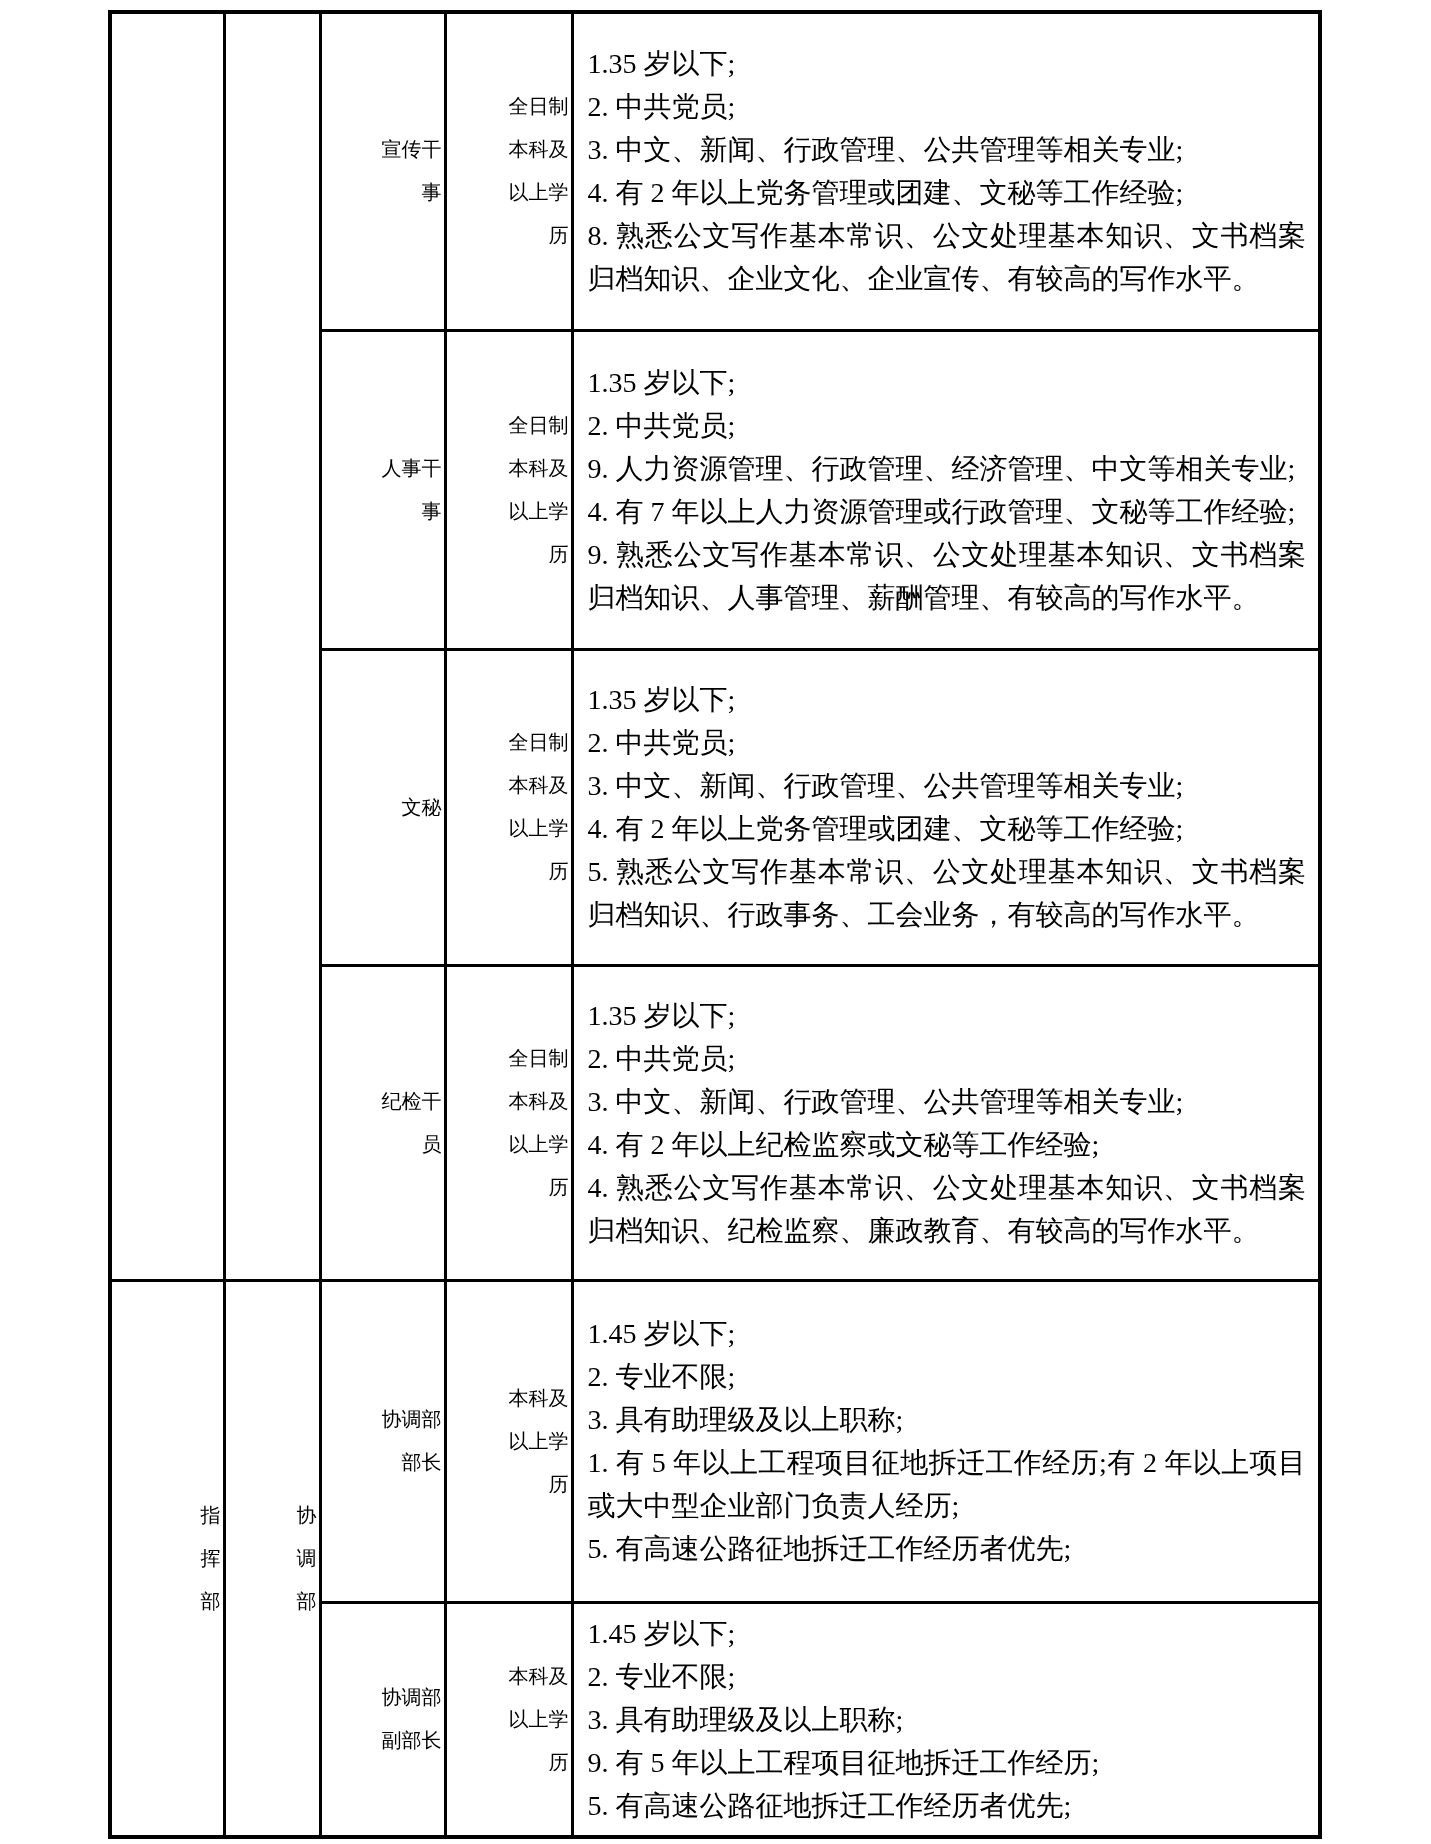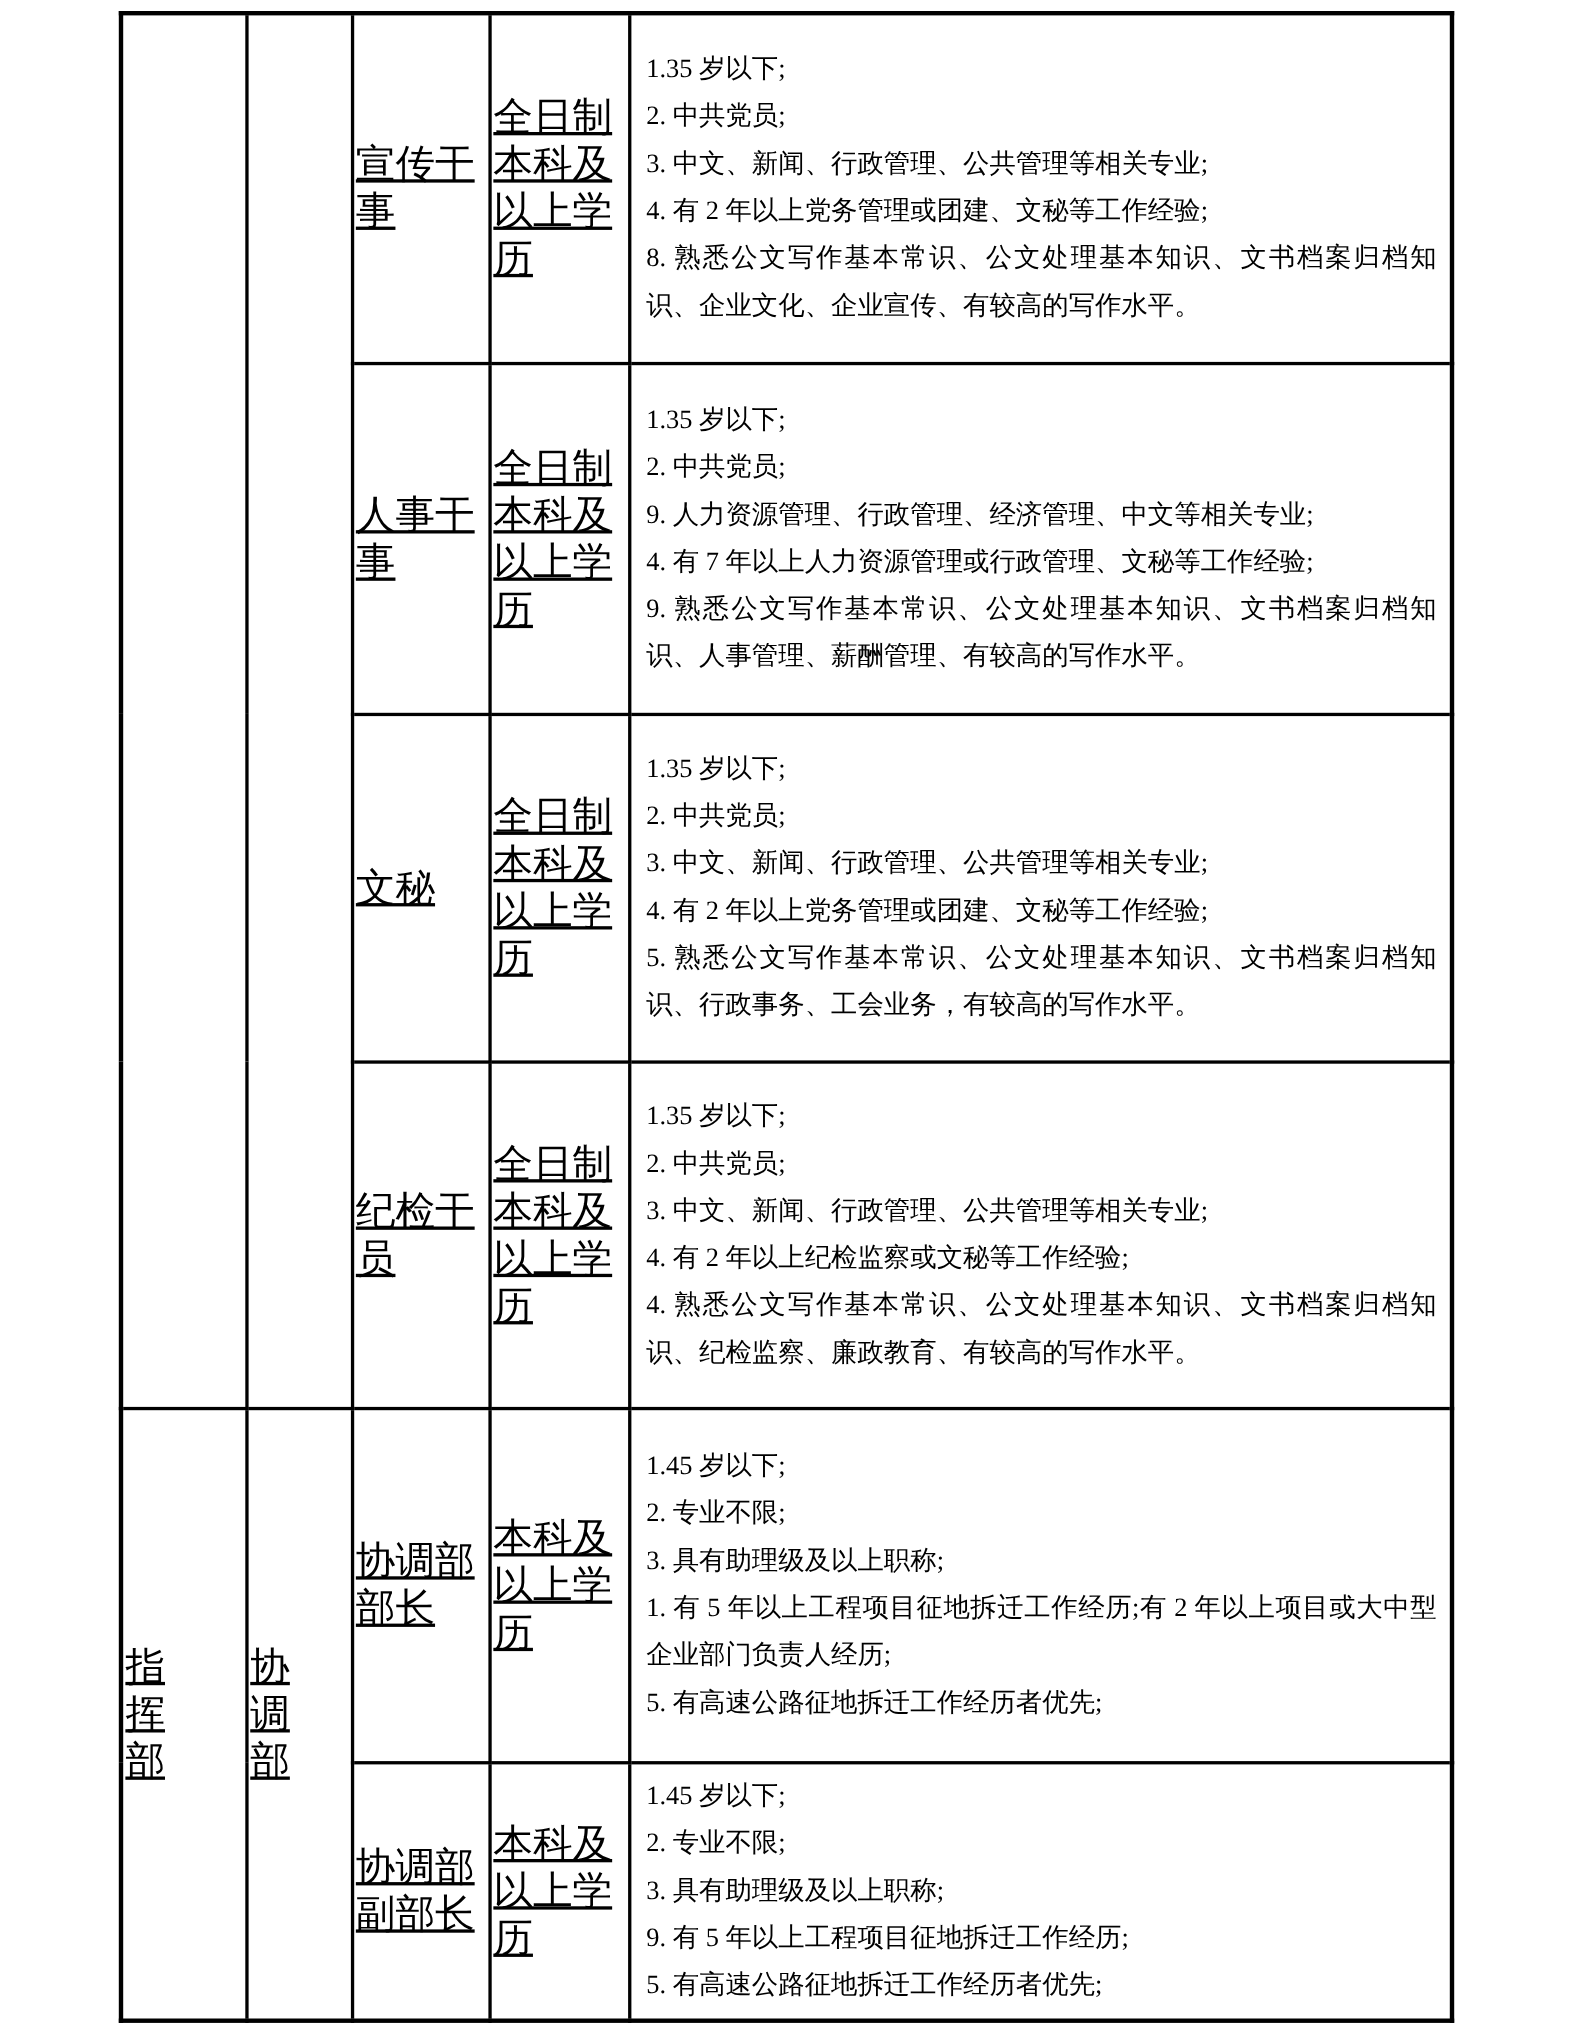--- a/index.html
+++ b/index.html
@@ -31,31 +31,30 @@
   tr.r1 { height: 318px; }
   tr.r2 { height: 319px; }
   tr.r3 { height: 316px; }
   tr.r4 { height: 315px; }
   tr.r5 { height: 322px; }
   tr.r6 { height: 235px; }
 
   td.dept-cell,
   td.pos-cell,
   td.edu-cell {
-    text-align: left;
+    text-align: right;
     vertical-align: middle;
-    font-size: 36px;
+    font-size: 20px;
     line-height: 43px;
     white-space: pre-line;
     padding: 0 2px;
-    text-decoration: underline;
   }
   td.req-cell {
     vertical-align: middle;
-    font-size: 24px;
+    font-size: 28px;
     line-height: 43px;
     padding: 8px 12px 8px 14px;
   }
   .req-item {
     text-align: justify;
     word-break: normal;
   }
 </style>
 </head>
 <body>

